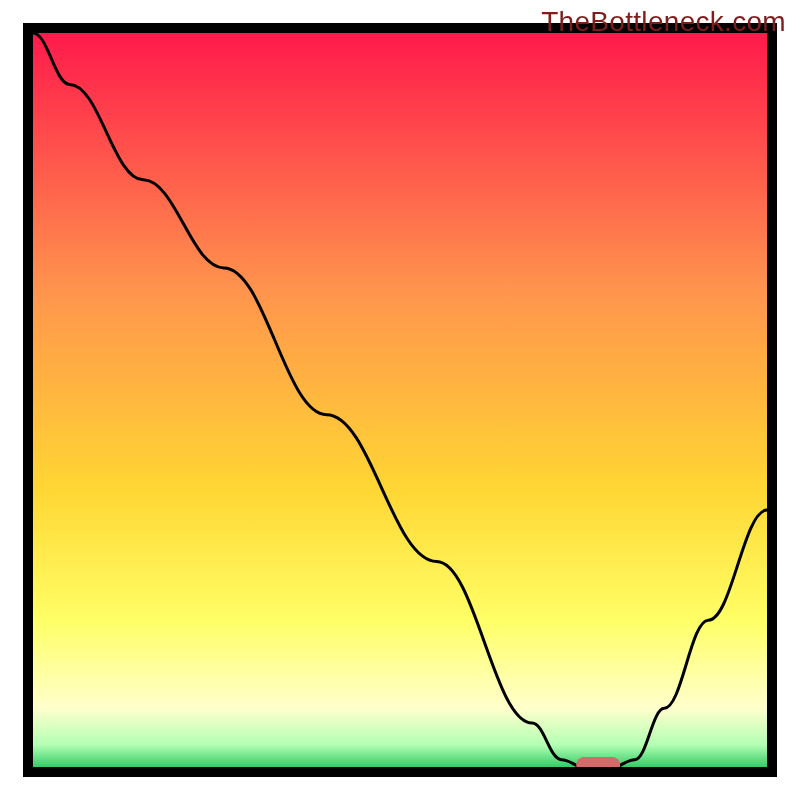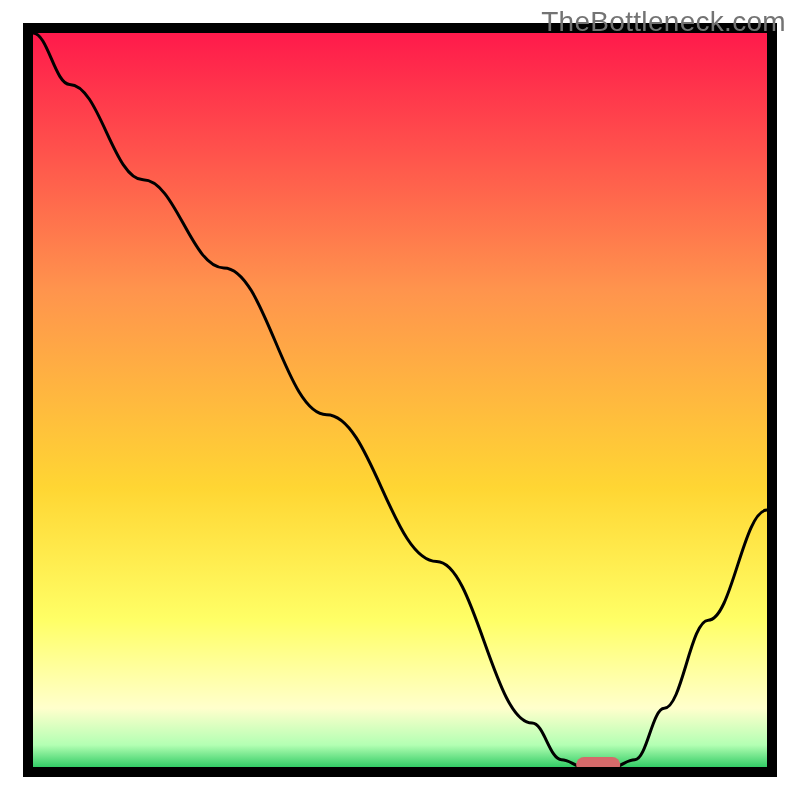--- a/index.html
+++ b/index.html
@@ -13,21 +13,21 @@
   .chart-container {
     position: relative;
     width: 800px;
     height: 800px;
   }
   .watermark {
     position: absolute;
     top: 6px;
     right: 14px;
     font-size: 28px;
-    color: #737373;
+    color: #7f1d1d;
     font-weight: 500;
     letter-spacing: 0.3px;
   }
   svg {
     display: block;
   }
 </style>
 </head>
 <body>
 

